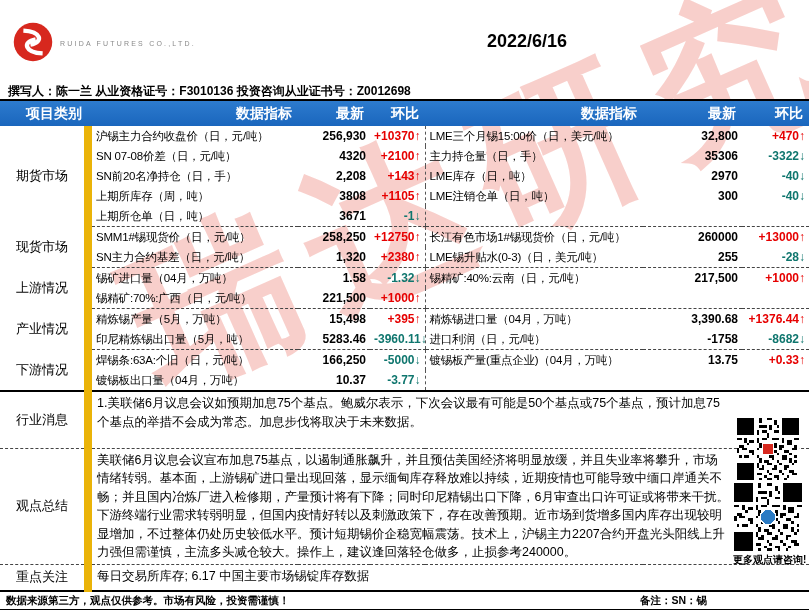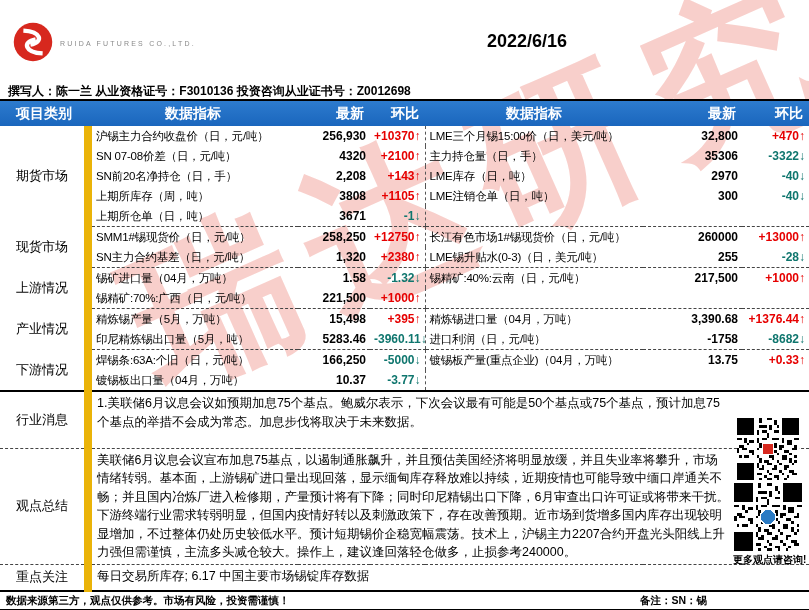--- a/index.html
+++ b/index.html
@@ -17,21 +17,21 @@
   .company-name{font-size:27px;font-weight:bold;letter-spacing:3px;}
   .company-sub{font-size:7px;color:#8a8a8a;letter-spacing:2.2px;margin-top:3px;}
   .report-title{font-size:23px;font-weight:bold;text-align:center;letter-spacing:1px;}
   .report-date{font-size:18px;font-weight:bold;text-align:right;padding-right:12px;}
   .byline{height:16px;line-height:16px;font-size:12px;font-weight:bold;padding-left:8px;
           border-bottom:2px solid #000;}
   
   table{border-collapse:collapse;width:809px;table-layout:fixed;}
   thead th{background:linear-gradient(180deg,#2d7bce,#1a66bd);color:#fff;font-size:14px;
            font-weight:bold;height:25px;padding:0 6px;}
-  th.c{text-align:center;} th.r{text-align:right;}
+  th.c{text-align:right;} th.r{text-align:right;}
   tbody td{height:20px;font-size:11.5px;padding:0 4px;white-space:nowrap;overflow:hidden;}
   td.cat{text-align:center;font-size:13px;border-right:8px solid #eab308;white-space:nowrap;}
   td.name{text-align:left;letter-spacing:-0.2px;}
   td.val{text-align:right;font-weight:bold;font-size:12px;}
   td.chg{text-align:right;font-weight:bold;font-size:12px;}
   td.mid{border-left:1px dashed #555;}
   .up{color:#e60000;} .down{color:#0f766e;}
   tr.sec-end td, tr.sec-end td.cat{border-bottom:1px dashed #444;}
   tr.tsec td{border-top:1px dashed #444;}
   tr.tsec-0 td{border-top:2px solid #000;}

